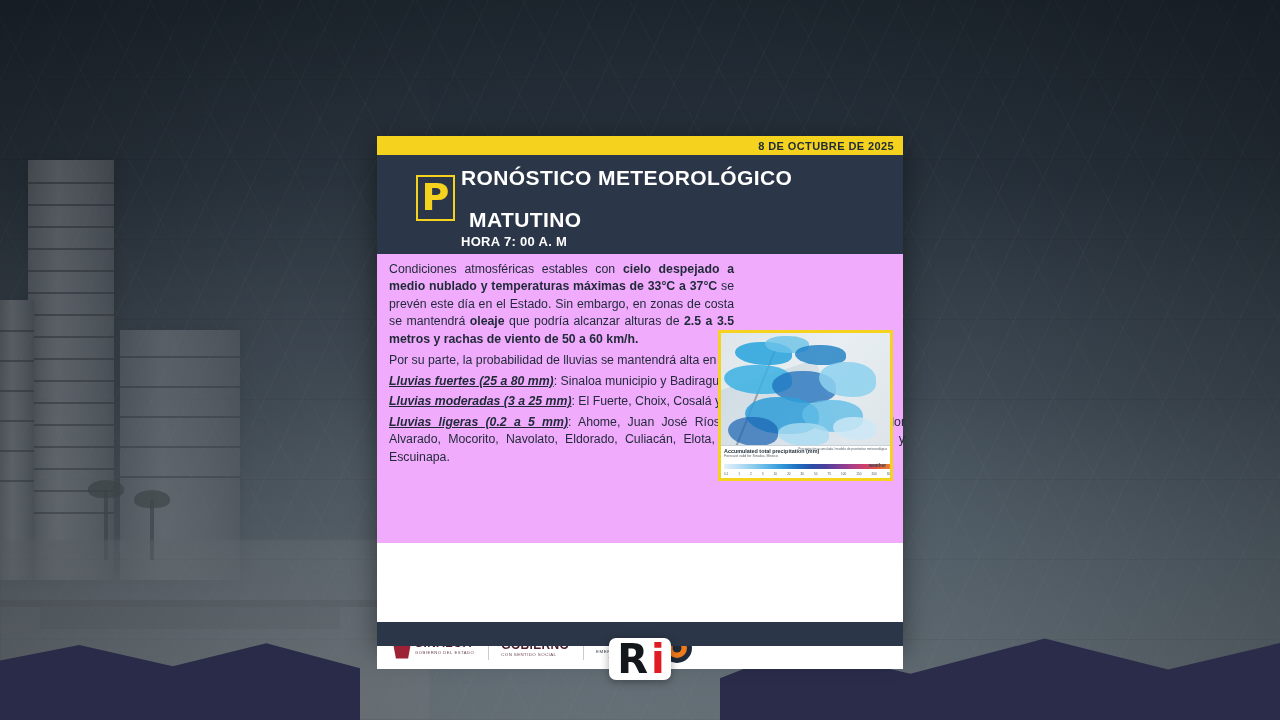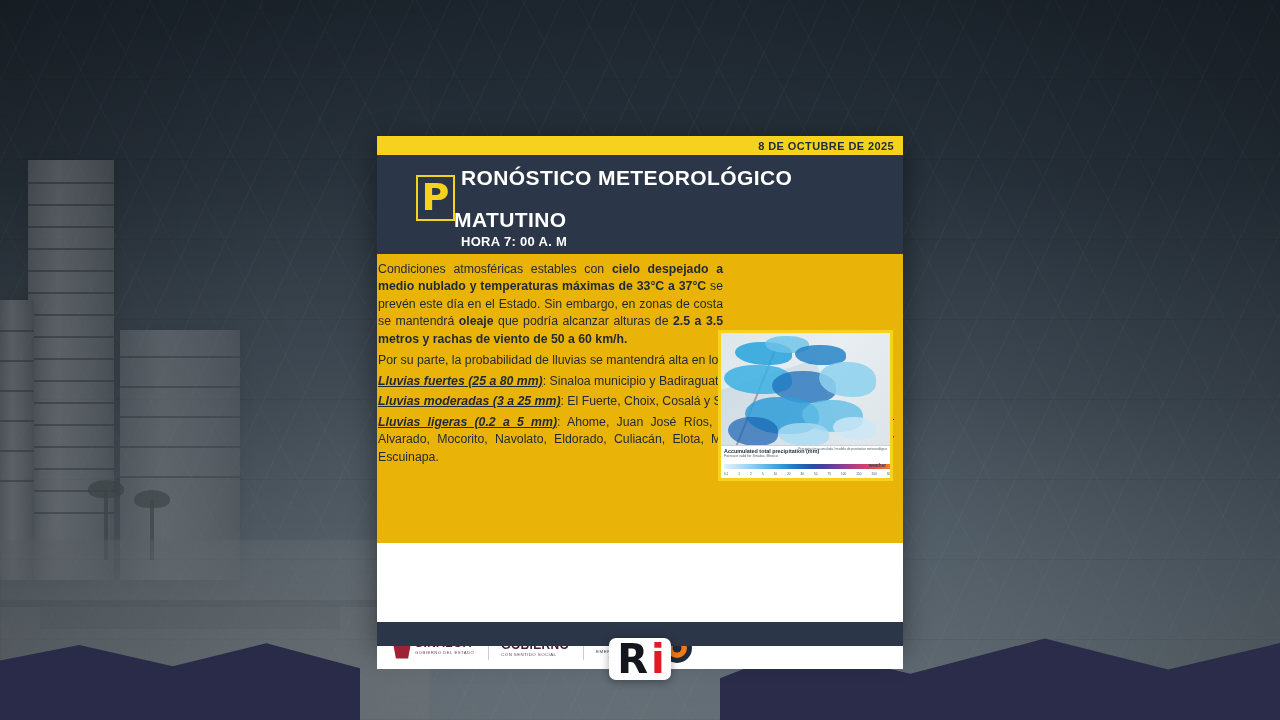--- a/index.html
+++ b/index.html
@@ -177,44 +177,44 @@
     left: 84px;
     top: 11px;
     color: #ffffff;
     font-size: 21px;
     font-weight: bold;
     letter-spacing: .4px;
     white-space: nowrap;
   }
   .title-l2 {
     position: absolute;
-    left: 77px;
+    left: 92px;
     top: 53px;
     color: #ffffff;
     font-size: 21px;
     font-weight: bold;
     letter-spacing: .4px;
     white-space: nowrap;
   }
   .title-hour {
     position: absolute;
     left: 84px;
     top: 79px;
     color: #ffffff;
     font-size: 13px;
     font-weight: bold;
     letter-spacing: .3px;
   }
 
   .card-body {
     position: relative;
     height: 289px;
-    background: #eab308;
+    background: #f0abfc;
     box-sizing: border-box;
-    padding: 7px 10px 0 1px;
+    padding: 7px 10px 0 12px;
   }
 
   .txt {
     font-size: 12.3px;
     line-height: 1.42;
     color: #1f2937;
     text-align: justify;
     font-family: "Liberation Sans", sans-serif;
   }
   .txt b { font-weight: bold; }

